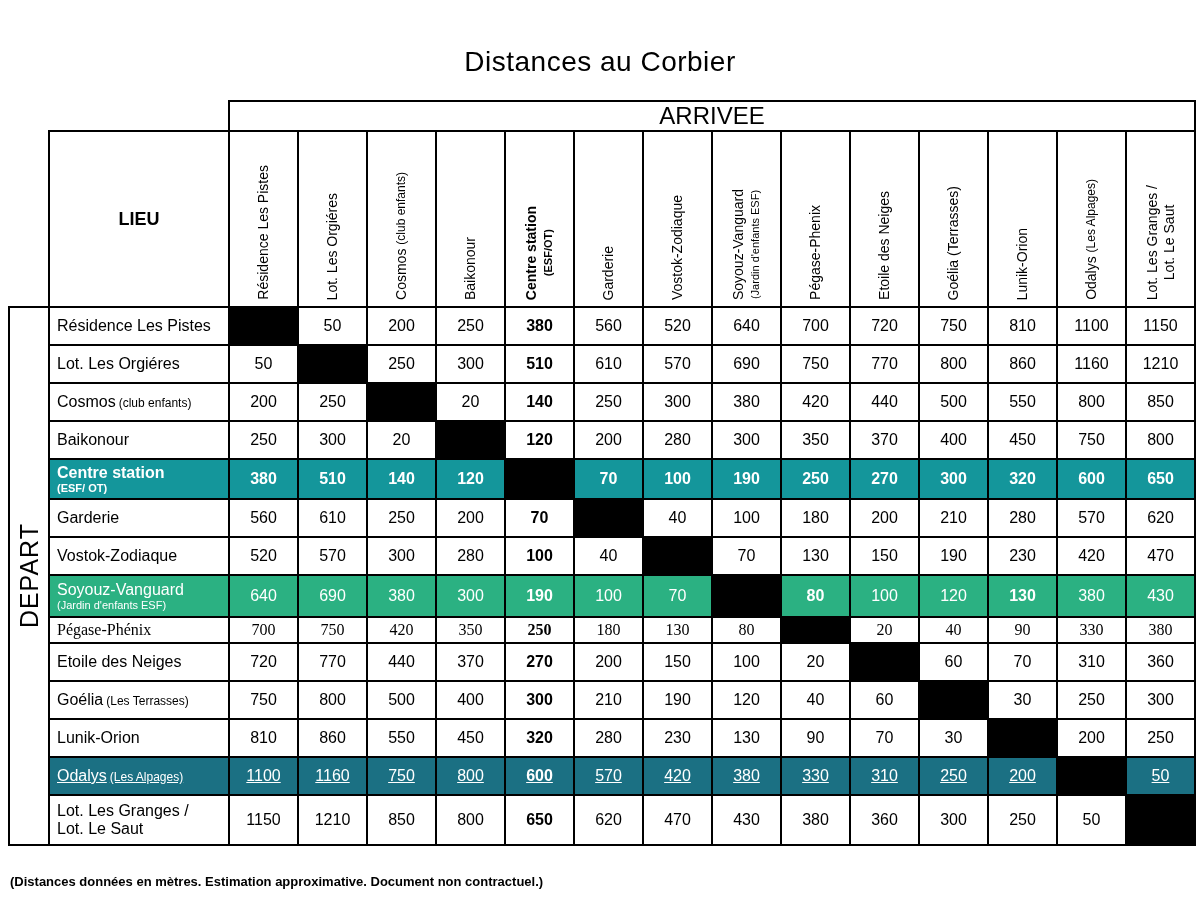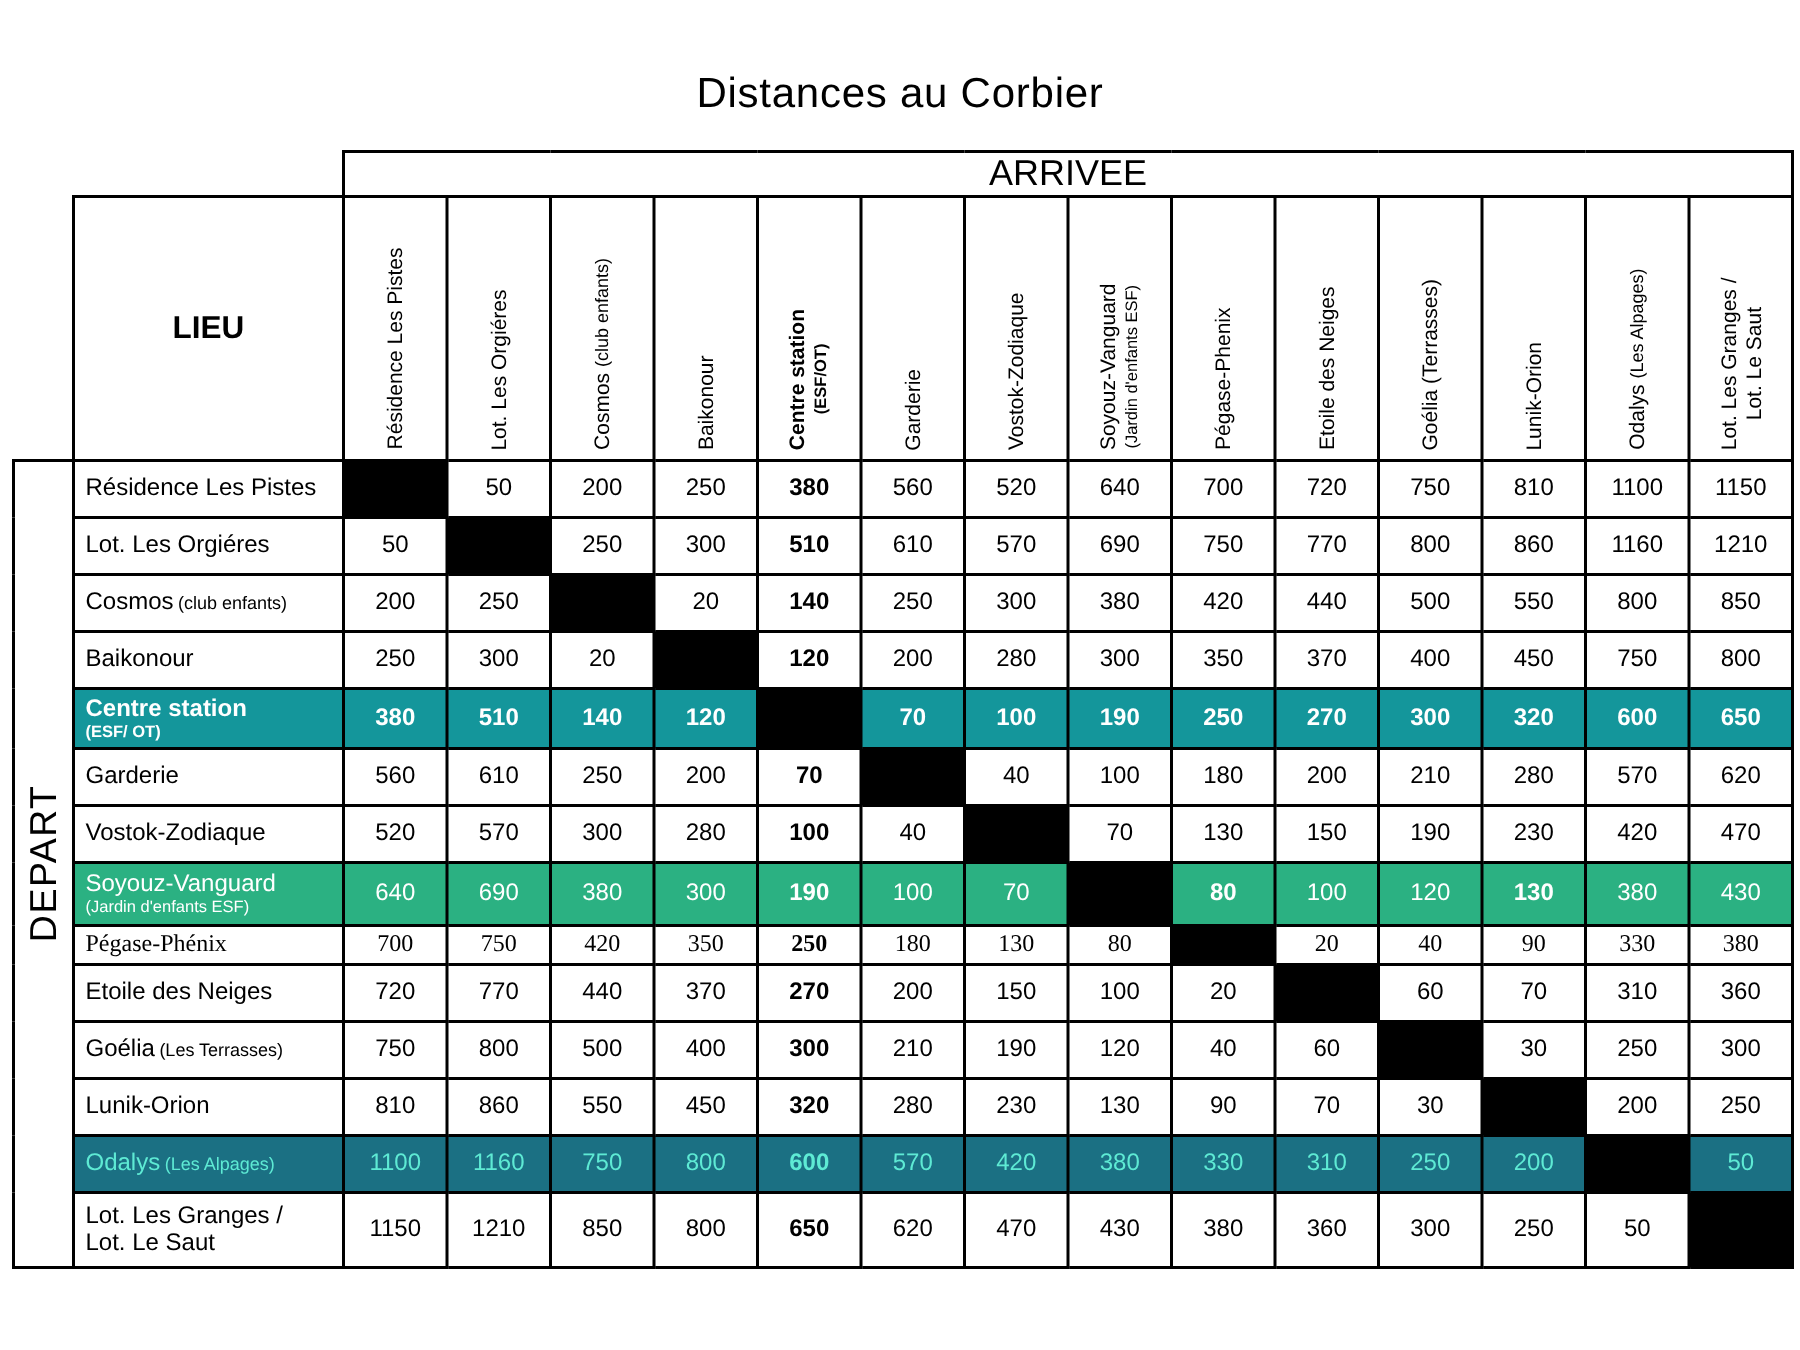--- a/index.html
+++ b/index.html
@@ -7,35 +7,35 @@
        font-family:"Liberation Sans",sans-serif;overflow:hidden;}
   .page{position:relative;width:1200px;height:900px;}
   .title{position:absolute;top:46px;left:0;width:1200px;text-align:center;
          font-size:28px;font-weight:400;letter-spacing:.5px;}
   .table-wrap{position:absolute;left:8px;top:100px;}
   table{border-collapse:collapse;table-layout:fixed;}
   td{border:2px solid #000;padding:0;text-align:center;vertical-align:middle;
      font-size:16px;}
   td.spacer{border:none;background:#fff;}
   .arrivee-cell{height:28px;font-size:24px;font-weight:400;}
-  .lieu-cell{font-size:21px;font-weight:bold;}
+  .lieu-cell{font-size:18px;font-weight:bold;}
   .colhead{height:168px;vertical-align:bottom;padding-bottom:6px;}
   .vert{writing-mode:vertical-rl;transform:rotate(180deg);margin:0 auto;
         font-size:14px;line-height:1.2;}
   .depart-cell .vert{font-size:25px;letter-spacing:1px;}
   .h-sub{font-size:11px;}
   .rowlabel{text-align:left;padding:2px 4px 2px 7px;font-size:16px;line-height:1.12;}
   .small{font-size:12px;margin-left:3px;}
   .sub-line{display:block;font-size:11px;line-height:1.15;}
   .sub-line2{display:block;font-size:16px;}
   .b{font-weight:bold;}
   td.diag{background:#000;}
   tr.hl-teal td{background:#14969B;color:#fff;}
   tr.hl-green td{background:#2BB182;color:#fff;}
-  tr.hl-dark td{background:#1B7083;color:#5eead4;}
+  tr.hl-dark td{background:#1B7083;color:#ffffff;text-decoration:underline;}
   tr.hl-teal td.diag,tr.hl-green td.diag,tr.hl-dark td.diag{background:#000;}
   .footer{position:absolute;left:10px;top:874px;font-size:13px;font-weight:bold;}
 </style>
 </head>
 <body>
 
 <div class="page">
   <div class="title">Distances au Corbier</div>
   <div class="table-wrap">
     <table>
@@ -347,13 +347,14 @@
             <td class="val">380</td>
             <td class="val">360</td>
             <td class="val">300</td>
             <td class="val">250</td>
             <td class="val">50</td>
             <td class="diag"></td>
           </tr>
         </tbody>
     </table>
   </div>
+  <div class="footer">(Distances données en mètres. Estimation approximative. Document non contractuel.)</div>
 </div>
 
 </body></html>

